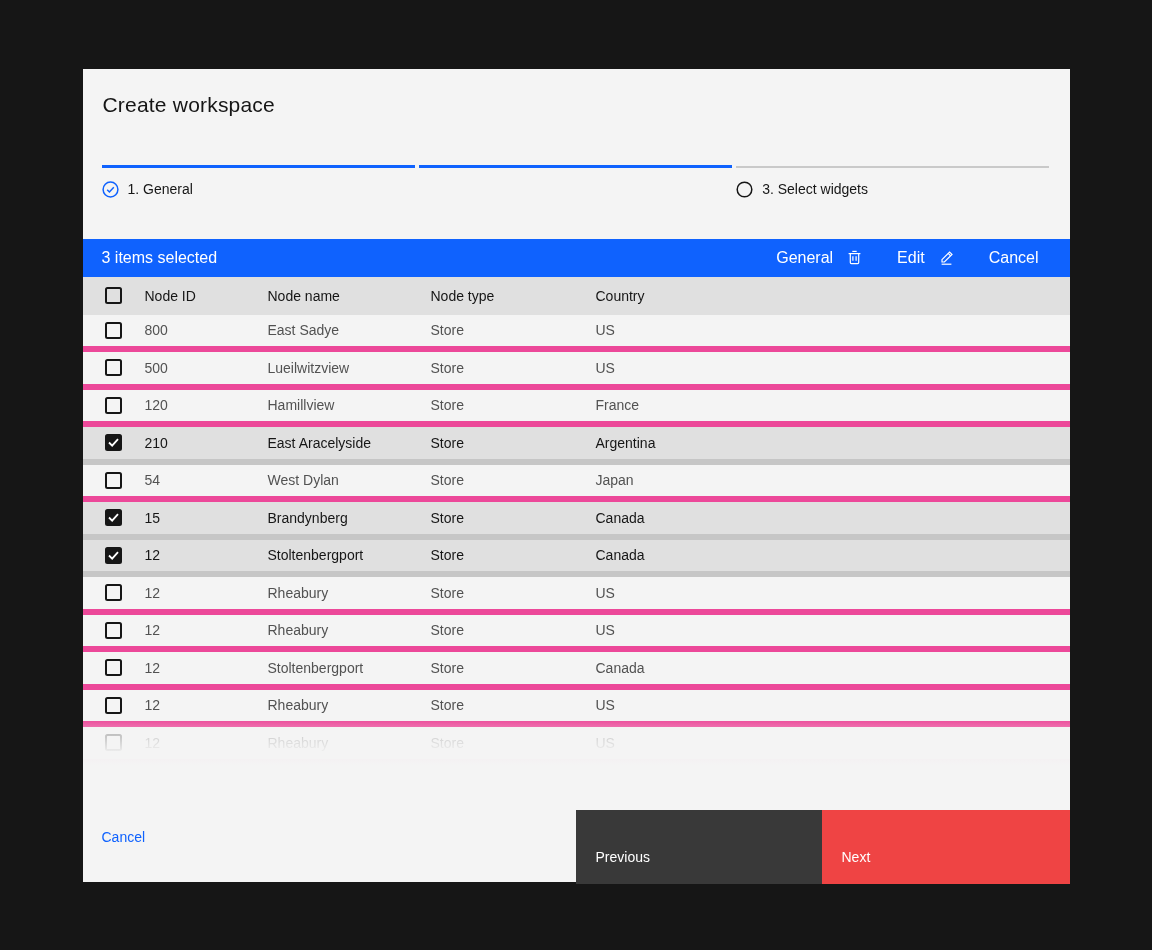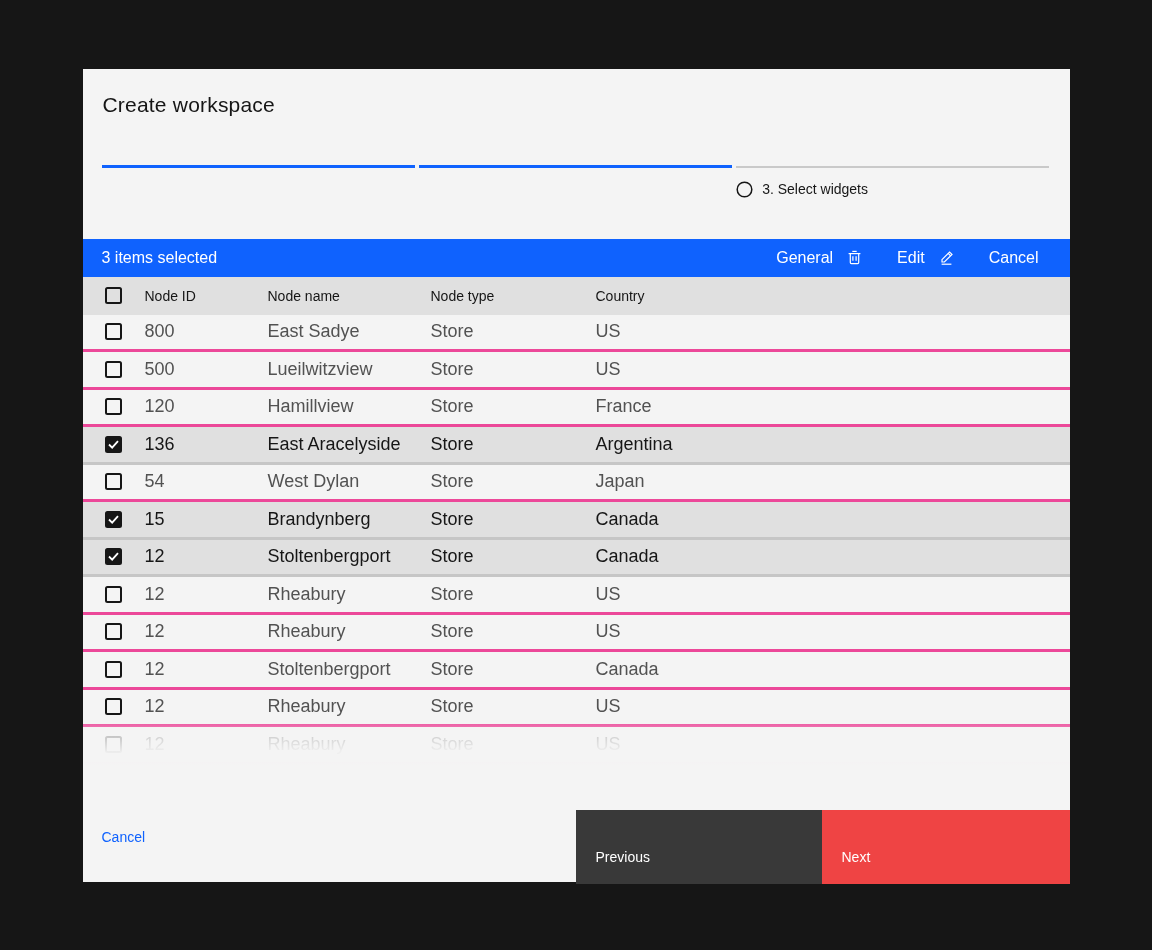--- a/index.html
+++ b/index.html
@@ -57,22 +57,22 @@
     position: absolute; top: 208px; left: 0; right: 0; height: 38px;
     background: #e0e0e0;
   }
   .table-header .hcell { font-size: 14px; font-weight: 400; color: #161616; }
   .rows {
     position: absolute; top: 246px; left: 0; right: 0; height: 450px;
     overflow: hidden;
   }
   .row {
     height: 37.5px;
-    border-bottom: 3px solid #ec4899;
-    font-size: 18px; color: #525252;
+    border-bottom: 6px solid #ec4899;
+    font-size: 14px; color: #525252;
     cursor: pointer;
   }
   .row.selected { background: #e0e0e0; color: #161616; border-bottom-color: #c6c6c6; }
   .row.faded { opacity: 0.4; }
   .fade-overlay {
     position: absolute; left: 0; right: 0; bottom: 0; height: 46px;
     background: linear-gradient(to bottom, rgba(244,244,244,0) 0%, rgba(244,244,244,0.9) 70%, #f4f4f4 100%);
     pointer-events: none;
   }
   
@@ -105,20 +105,27 @@
 </head>
 <body>
 
 <div class="modal">
 
   <div class="modal-title">Create workspace</div>
 
   <div class="progress">
     <div class="step complete">
       <div class="step-line"></div>
+      <div class="step-label-row">
+        <svg class="step-icon" viewBox="0 0 17 17">
+          <circle cx="8.5" cy="8.5" r="7.4" fill="none" stroke="#0f62fe" stroke-width="1.5"></circle>
+          <path d="M5.2 8.8l2.2 2.2 4.4-4.8" fill="none" stroke="#0f62fe" stroke-width="1.5"></path>
+        </svg>
+        <span>1. General</span>
+      </div>
     </div>
     <div class="step current">
       <div class="step-line"></div>
     </div>
     <div class="step incomplete">
       <div class="step-line"></div>
       <div class="step-label-row">
         <svg class="step-icon" viewBox="0 0 17 17">
           <circle cx="8.5" cy="8.5" r="7.3" fill="none" stroke="#161616" stroke-width="1.5"></circle>
         </svg>
@@ -203,21 +210,21 @@
       </div>
     </div>
 
     <div class="row selected">
       <div class="grid">
         <span class="checkbox checked">
           <svg width="11" height="9" viewBox="0 0 12 10">
               <path d="M1 5l3.5 3.5L11 1.2" stroke="#fff" stroke-width="2" fill="none"></path>
             </svg>
         </span>
-        <span class="c-id">136</span>
+        <span class="c-id">210</span>
         <span class="c-name">East Aracelyside</span>
         <span class="c-type">Store</span>
         <span class="c-country">Argentina</span>
       </div>
     </div>
 
     <div class="row">
       <div class="grid">
         <span class="checkbox">
           

